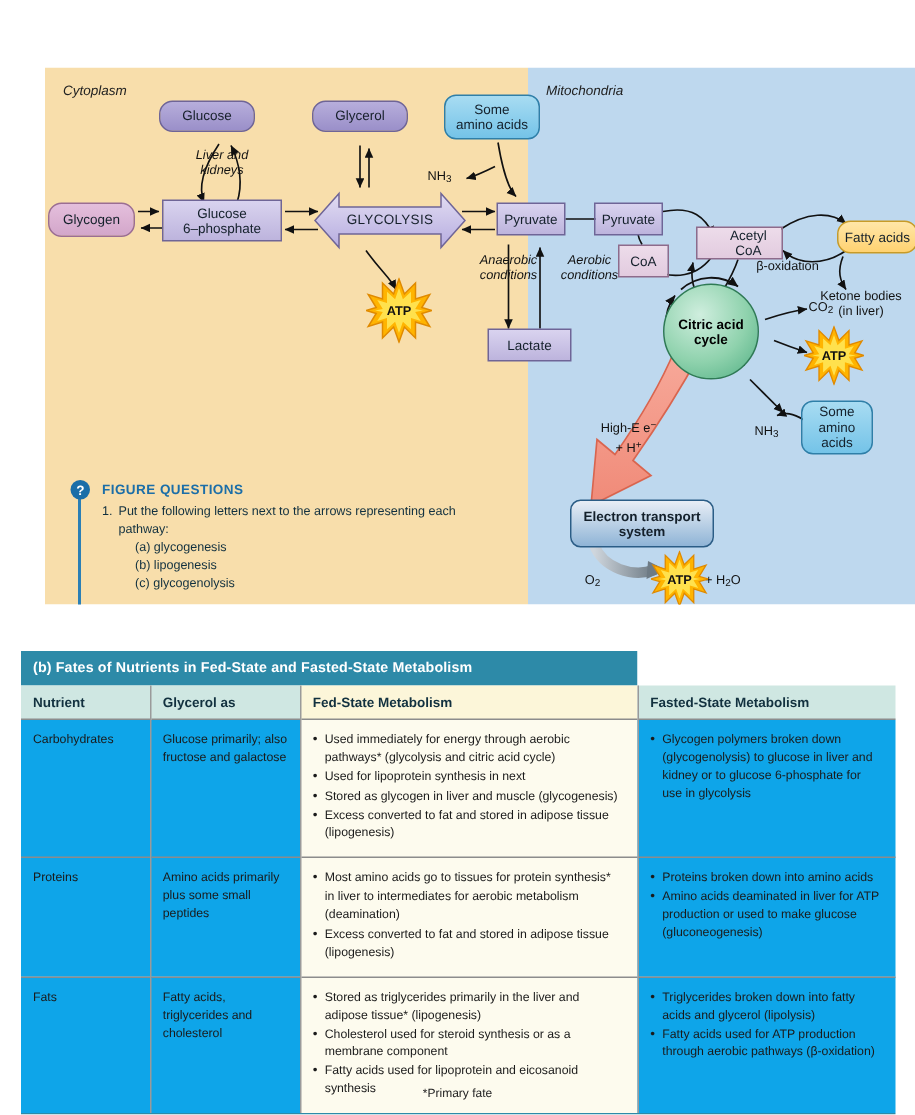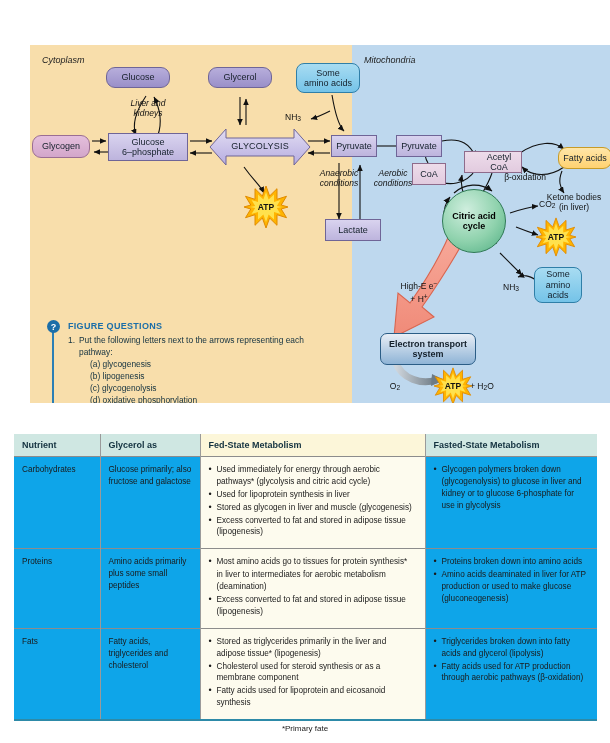--- a/index.html
+++ b/index.html
@@ -399,50 +399,53 @@
       <div class="fq-rule"></div>
       <div class="fq-badge">?</div>
       <div class="fq-title">FIGURE QUESTIONS</div>
       <div class="fq-body">
         <div class="fq-item">
           <span class="fq-num">1.</span>
           <span>Put the following letters next to the arrows representing each pathway:</span>
           <div class="fq-sub">(a) glycogenesis</div>
           <div class="fq-sub">(b) lipogenesis</div>
           <div class="fq-sub">(c) glycogenolysis</div>
-          <div class="fq-sub">(d) oxidative phosphorylation</div>
         </div>
 
       </div>
     </div>
   </div>
 
   <div class="panel-b">
     <table class="tbl">
       <colgroup>
         <col style="width:86px">
         <col style="width:100px">
         <col style="width:225px">
         <col style="width:172px">
       </colgroup>
       <tbody>
+          <tr>
+        <td class="tb-title" colspan="3">(b) Fates of Nutrients in Fed-State and Fasted-State Metabolism</td>
+        <td class="tb-title-blank"></td>
+      </tr>
       <tr>
         <td class="hdr hdr-teal">Nutrient</td>
         <td class="hdr hdr-teal sep-left">Glycerol as</td>
         <td class="hdr hdr-cream sep-left">Fed-State Metabolism</td>
         <td class="hdr hdr-teal sep-left">Fasted-State Metabolism</td>
       </tr>
 
       <tr>
         <td class="cell cell-white row-rule">Carbohydrates</td>
         <td class="cell cell-white sep-left row-rule">Glucose primarily; also fructose and galactose</td>
         <td class="cell cell-cream sep-left row-rule">
           <ul class="bul">
             <li>Used immediately for energy through aerobic pathways* (glycolysis and citric acid cycle)</li>
-            <li>Used for lipoprotein synthesis in liver</li>
+            <li>Used for lipoprotein synthesis in next</li>
             <li>Stored as glycogen in liver and muscle (glycogenesis)</li>
             <li>Excess converted to fat and stored in adipose tissue (lipogenesis)</li>
           </ul>
         </td>
         <td class="cell cell-white sep-left row-rule">
           <ul class="bul">
             <li>Glycogen polymers broken down (glycogenolysis) to glucose in liver and kidney or to glucose 6-phosphate for use in glycolysis</li>
           </ul>
         </td>
       </tr>

